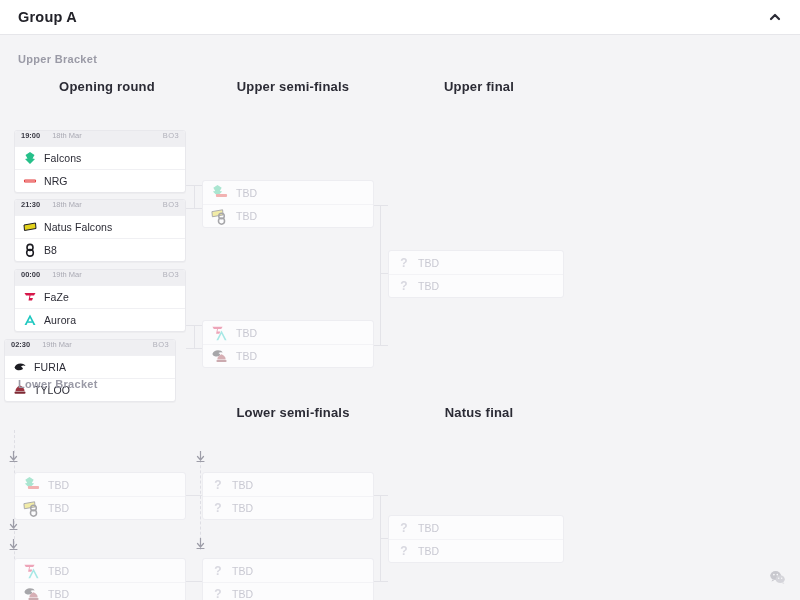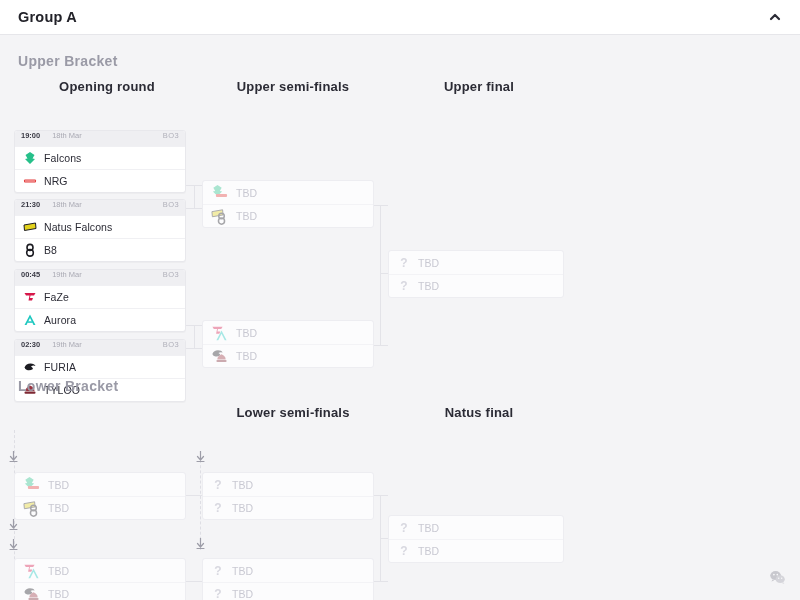--- a/index.html
+++ b/index.html
@@ -42,21 +42,21 @@
   
   .bracket-area {
     position: relative;
     width: 800px;
     height: 565px;
     background: #f4f4f6;
   }
 
   .section-label {
     position: absolute;
-    font-size: 14px;
+    font-size: 11px;
     font-weight: bold;
     color: #9a9aa6;
     letter-spacing: .3px;
   }
   .round-title {
     position: absolute;
     font-size: 13px;
     font-weight: bold;
     color: #2b2b35;
     letter-spacing: .2px;
@@ -228,21 +228,21 @@
             <circle cx="7" cy="4.4" r="3" fill="none" stroke="#1c1c22" stroke-width="1.6"></circle>
             <circle cx="7" cy="9.8" r="3.3" fill="none" stroke="#1c1c22" stroke-width="1.6"></circle>
           </svg>
       </span>
       <span class="team-name">B8</span>
     </div>
   </div>
 
   <div class="match" style="left:14px; top:234px;">
     <div class="match-head">
-      <span class="m-time">00:45</span>
+      <span class="m-time">00:00</span>
       <span class="m-date">19th Mar</span>
       <span class="m-format">BO3</span>
     </div>
     <div class="team-row">
       <span class="logo">
         <svg viewBox="0 0 14 14">
             <path d="M1.5 3 H12.5 L11 5.5 H7.5 L7 8 H10 L9 10.5 H5.5 L6.5 5.5 H3 Z" fill="#d6184a"></path>
           </svg>
       </span>
       <span class="team-name">FaZe</span>
@@ -251,21 +251,21 @@
       <span class="logo">
         <svg viewBox="0 0 14 14">
             <path d="M7 1.5 L12.5 12 L10.5 12 L7 5 L3.5 12 L1.5 12 Z" fill="#1fc8c0"></path>
             <rect x="4.5" y="8.3" width="5" height="1.5" fill="#1fc8c0"></rect>
           </svg>
       </span>
       <span class="team-name">Aurora</span>
     </div>
   </div>
 
-  <div class="match" style="left:14px; top:304px;">
+  <div class="match" style="left:4px; top:304px;">
     <div class="match-head">
       <span class="m-time">02:30</span>
       <span class="m-date">19th Mar</span>
       <span class="m-format">BO3</span>
     </div>
     <div class="team-row">
       <span class="logo">
         <svg viewBox="0 0 14 14">
             <path d="M1.5 7.5 Q3 3.5 7.5 3.5 Q11.5 3.5 12.5 6 Q10 5 8 6.5 Q10 7.5 10 9 Q7 11 4 10 Q2 9.3 1.5 7.5 Z" fill="#1c1c22"></path>
           </svg>

